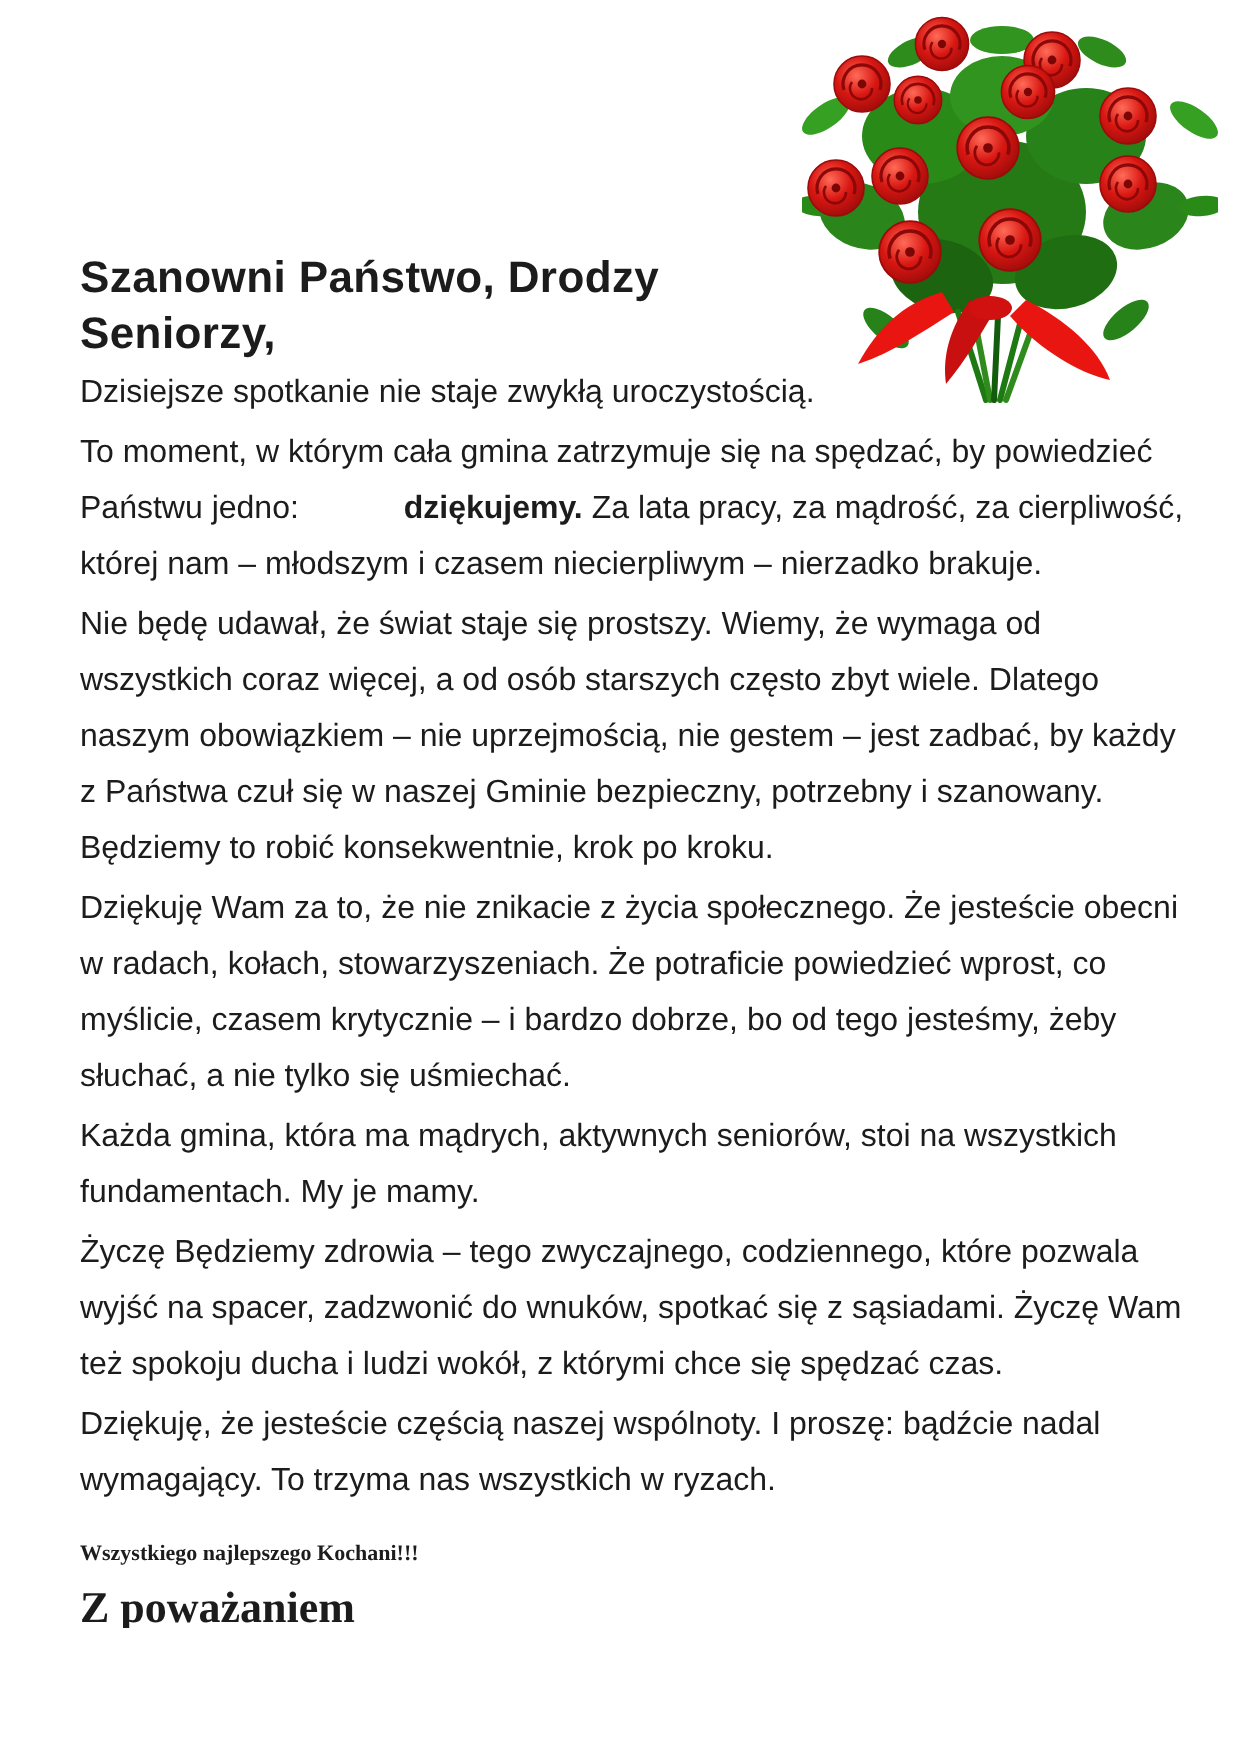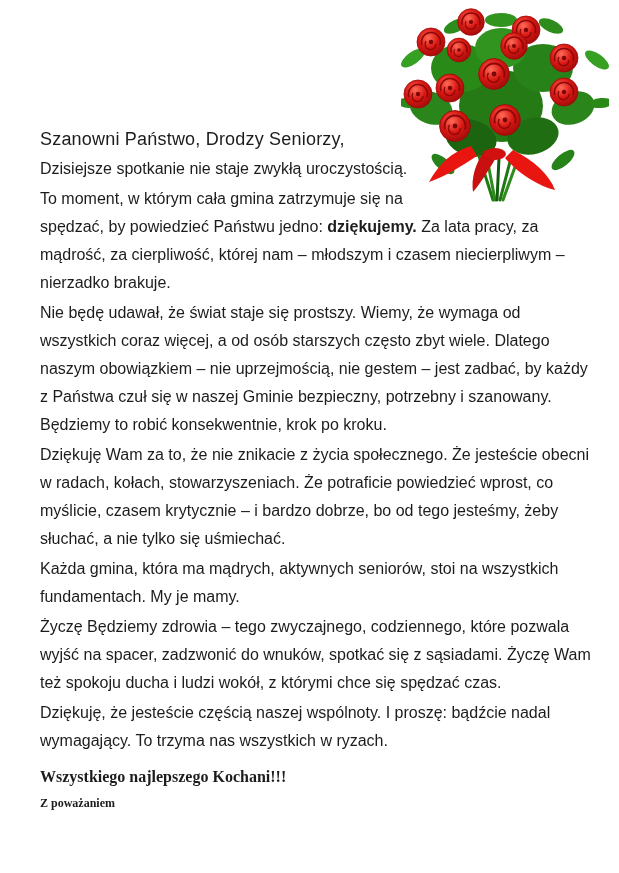--- a/index.html
+++ b/index.html
@@ -30,41 +30,41 @@
     float: right;
     width: 208px;
     height: 196px;
     margin: 8px -16px 4px 10px;
     shape-outside: polygon(42% 0%, 16% 9%, 3% 31%, 1% 52%, 12% 64%, 17% 75%, 27% 87%, 29% 100%, 100% 100%, 100% 0%);
     shape-margin: 8px;
   }
   .bouquet svg { display: block; width: 100%; height: 100%; }
   h1.salutation {
     margin: 125px 0 2px 0;
-    font-size: 18px;
+    font-size: 22px;
     line-height: 28px;
-    font-weight: normal;
+    font-weight: bold;
     letter-spacing: 0.2px;
   }
   p.body-par {
     margin: 2px 0 0 0;
   }
-  p.body-par b { font-weight: bold; }
+  p.body-par b { font-weight: bold; margin-left: 48px; }
   .serif-wishes {
     margin: 8px 0 0 0;
     font-family: "Liberation Serif", serif;
     font-weight: bold;
-    font-size: 16px;
+    font-size: 11px;
     line-height: 28px;
   }
   .serif-signature {
     margin: 2px 0 0 0;
     font-family: "Liberation Serif", serif;
     font-weight: bold;
-    font-size: 12px;
+    font-size: 22px;
     line-height: 21px;
   }
 </style>
 </head>
 <body>
 
 <div class="page">
   <div class="content">
 
     <div class="bouquet">

